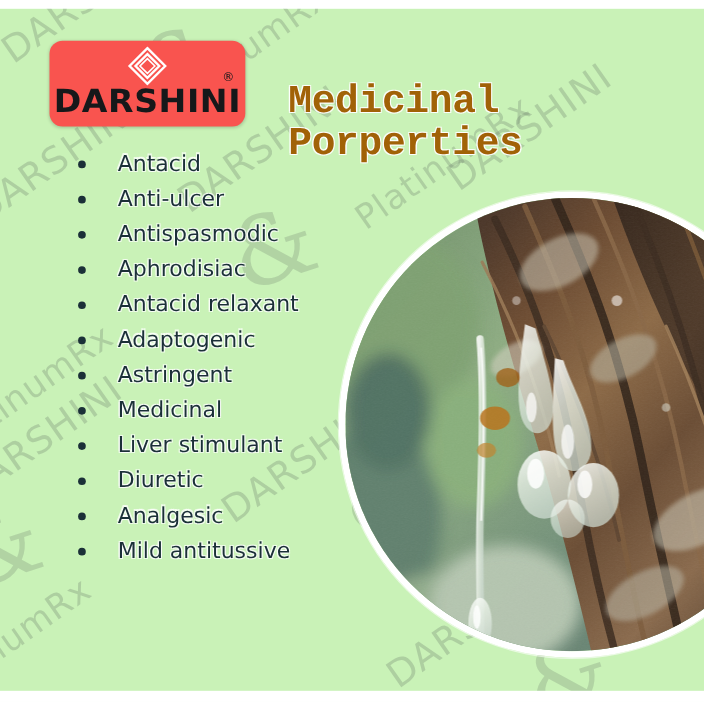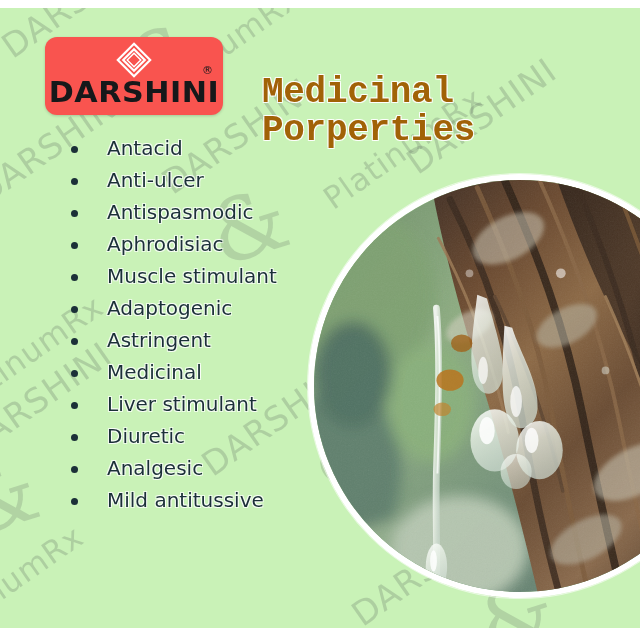--- a/index.html
+++ b/index.html
@@ -315,21 +315,21 @@
         </radialGradient>
         <rect width="424" height="424" fill="url(#vig)"></rect>
       </svg>
     </div>
 
     <ul class="prop-list">
       <li class="prop-item">Antacid</li>
       <li class="prop-item">Anti-ulcer</li>
       <li class="prop-item">Antispasmodic</li>
       <li class="prop-item">Aphrodisiac</li>
-      <li class="prop-item">Muscle stimulant</li>
+      <li class="prop-item">Antacid relaxant</li>
       <li class="prop-item">Adaptogenic</li>
       <li class="prop-item">Astringent</li>
       <li class="prop-item">Medicinal</li>
       <li class="prop-item">Liver stimulant</li>
       <li class="prop-item">Diuretic</li>
       <li class="prop-item">Analgesic</li>
       <li class="prop-item">Mild antitussive</li>
     </ul>
 
   </div>

